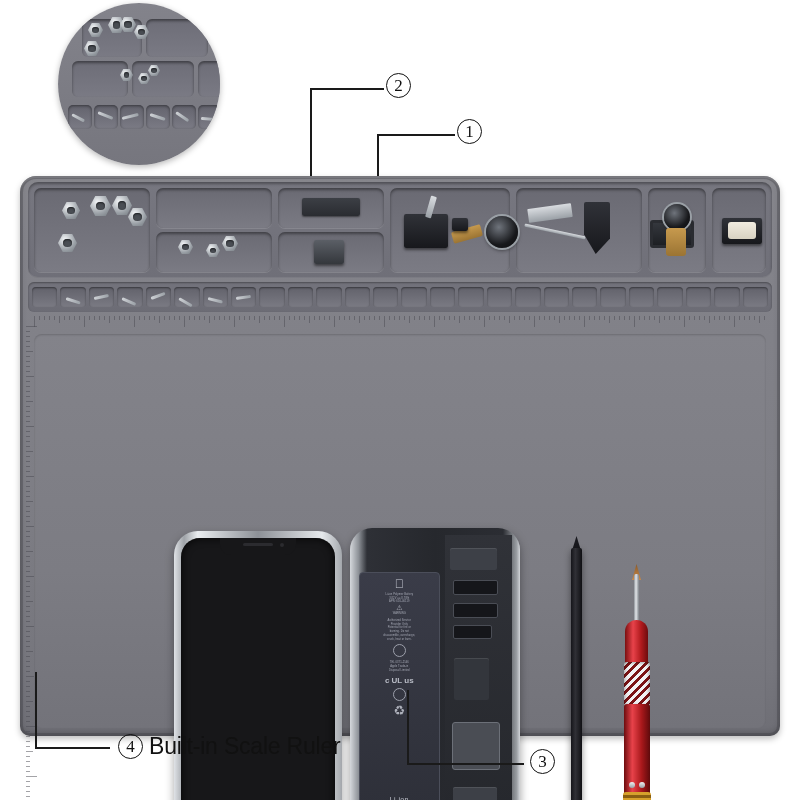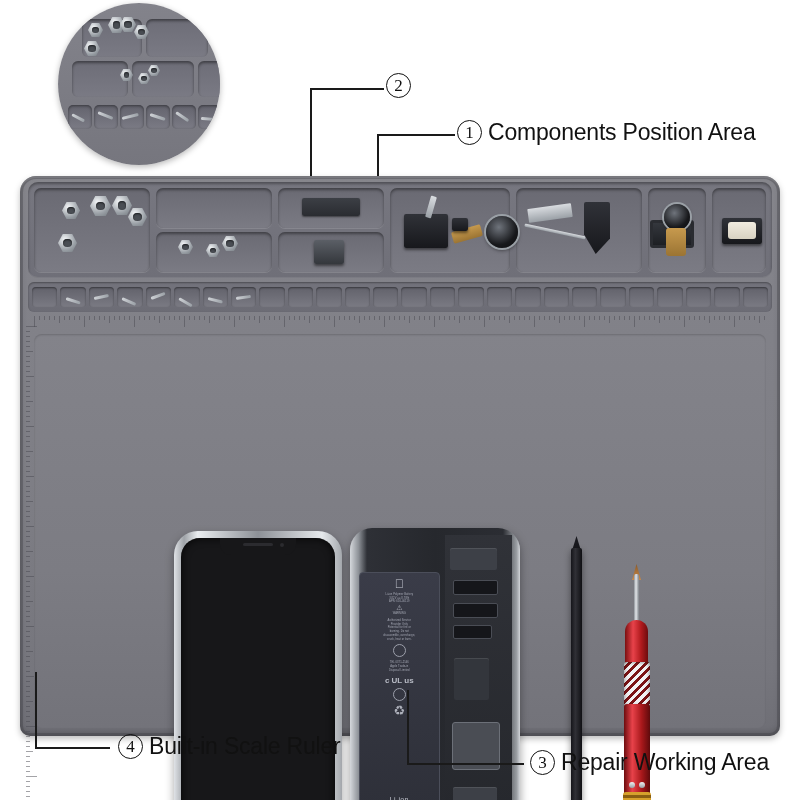--- a/index.html
+++ b/index.html
@@ -155,21 +155,20 @@
   <div class="lead h" style="left:310px;top:88px;width:74px;"></div>
   <div class="lead v" style="left:310px;top:88px;height:186px;"></div>
   <div class="callout" style="left:386px;top:73px;">
     <span class="cnum">2</span>
   </div>
 
   <div class="lead h" style="left:377px;top:134px;width:78px;"></div>
   <div class="lead v" style="left:377px;top:134px;height:90px;"></div>
   <div class="callout" style="left:457px;top:119px;">
     <span class="cnum">1</span>
-    <span class="ctext">Components Position Area</span>
   </div>
 
   <div id="mat">
     <div id="matrim"></div>
 
     <div id="tray">
       <div class="cell" style="left:6px;top:6px;width:116px;height:84px;"></div>
       <div class="cell" style="left:128px;top:6px;width:116px;height:40px;"></div>
       <div class="cell" style="left:128px;top:50px;width:116px;height:40px;"></div>
       <div class="cell" style="left:250px;top:6px;width:106px;height:40px;"></div>
@@ -574,16 +573,15 @@
   <div class="lead h" style="left:35px;top:747px;width:75px;"></div>
   <div class="callout" style="left:118px;top:733px;">
     <span class="cnum">4</span>
     <span class="ctext">Built-in Scale Ruler</span>
   </div>
 
   <div class="lead v" style="left:407px;top:690px;height:74px;"></div>
   <div class="lead h" style="left:407px;top:763px;width:117px;"></div>
   <div class="callout" style="left:530px;top:749px;">
     <span class="cnum">3</span>
-    <span class="ctext">Repair Working Area</span>
   </div>
 
 </div>
 
 </body></html>

